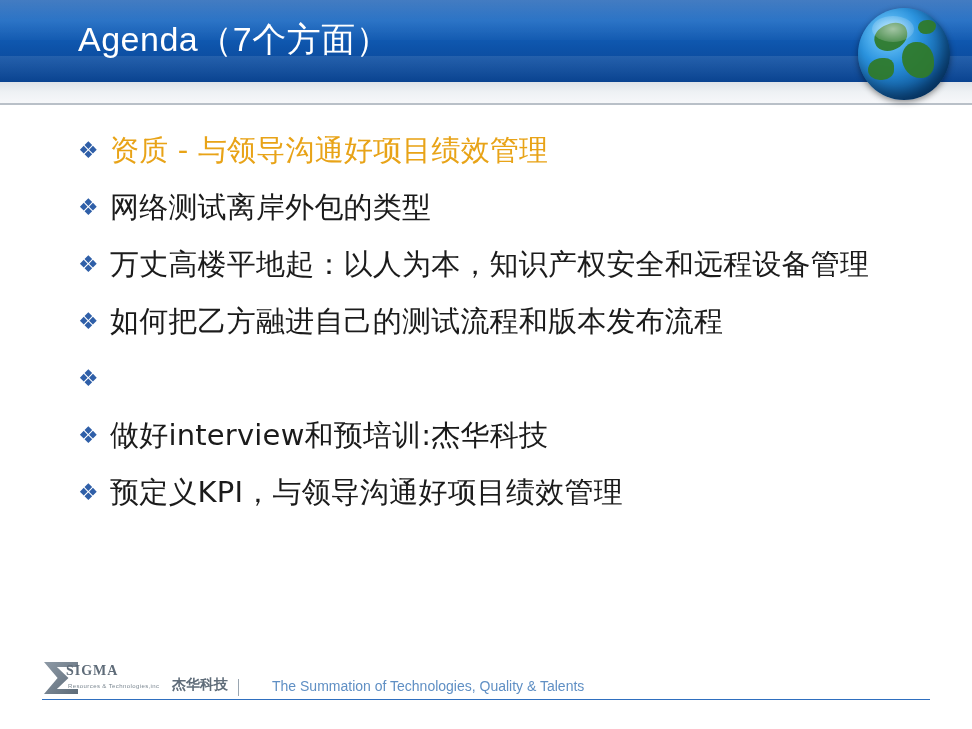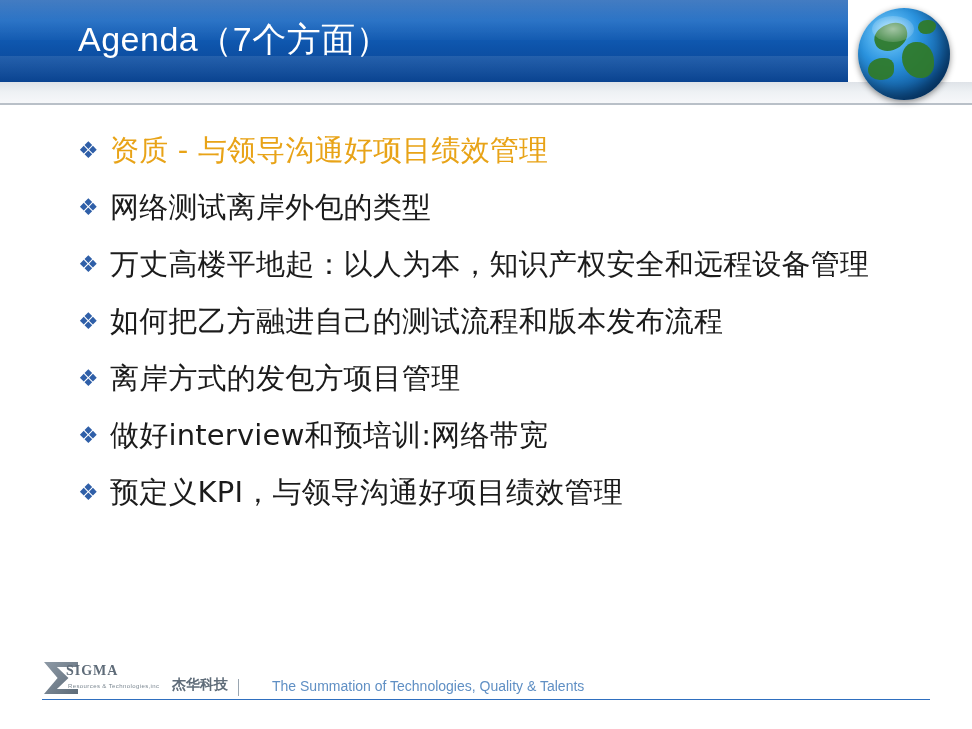--- a/index.html
+++ b/index.html
@@ -20,21 +20,21 @@
     background: #ffffff;
     box-sizing: border-box;
     overflow: hidden;
   }
 
   
   .header {
     position: absolute;
     left: 0;
     top: 0;
-    width: 848px;
+    width: 972px;
     height: 82px;
     background: linear-gradient(to bottom, #1a5fb4 0%, #1565c0 25%, #0d52a8 60%, #0a4390 100%);
     overflow: hidden;
   }
   .header:after {
     content: "";
     position: absolute;
     left: 0;
     bottom: 0;
     width: 100%;
@@ -274,26 +274,25 @@
       <span class="text">万丈高楼平地起：以人为本，知识产权安全和远程设备管理</span>
     </div>
 
     <div class="bullet">
       <span class="marker">❖</span>
       <span class="text">如何把乙方融进自己的测试流程和版本发布流程</span>
     </div>
 
     <div class="bullet">
       <span class="marker">❖</span>
-      <span class="text">离岸方式的发包方项目管理</span>
-    </div>
-
-    <div class="bullet">
-      <span class="marker">❖</span>
-      <span class="text">做好interview和预培训:网络带宽</span>
+    </div>
+
+    <div class="bullet">
+      <span class="marker">❖</span>
+      <span class="text">做好interview和预培训:杰华科技</span>
     </div>
 
     <div class="bullet">
       <span class="marker">❖</span>
       <span class="text">预定义KPI，与领导沟通好项目绩效管理</span>
     </div>
 
   </div>
 
   <div class="footer">

